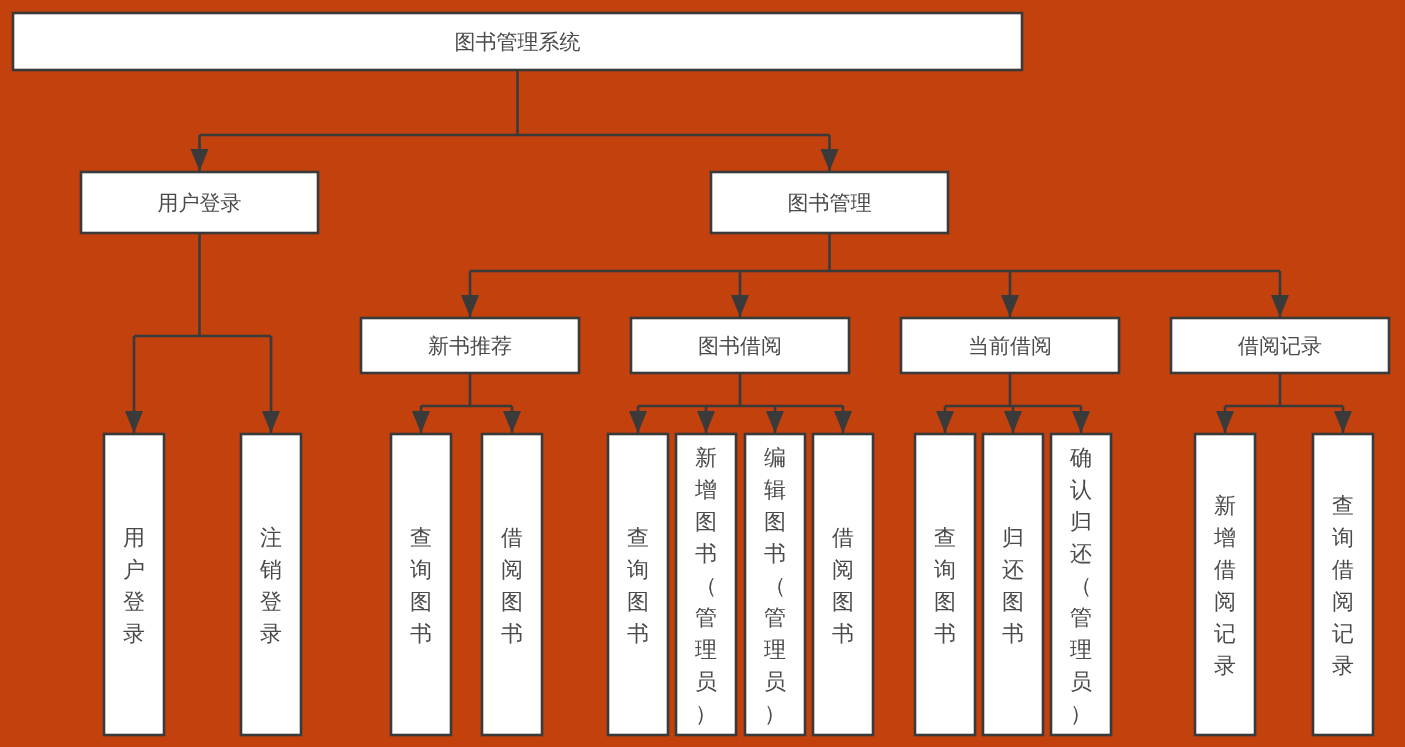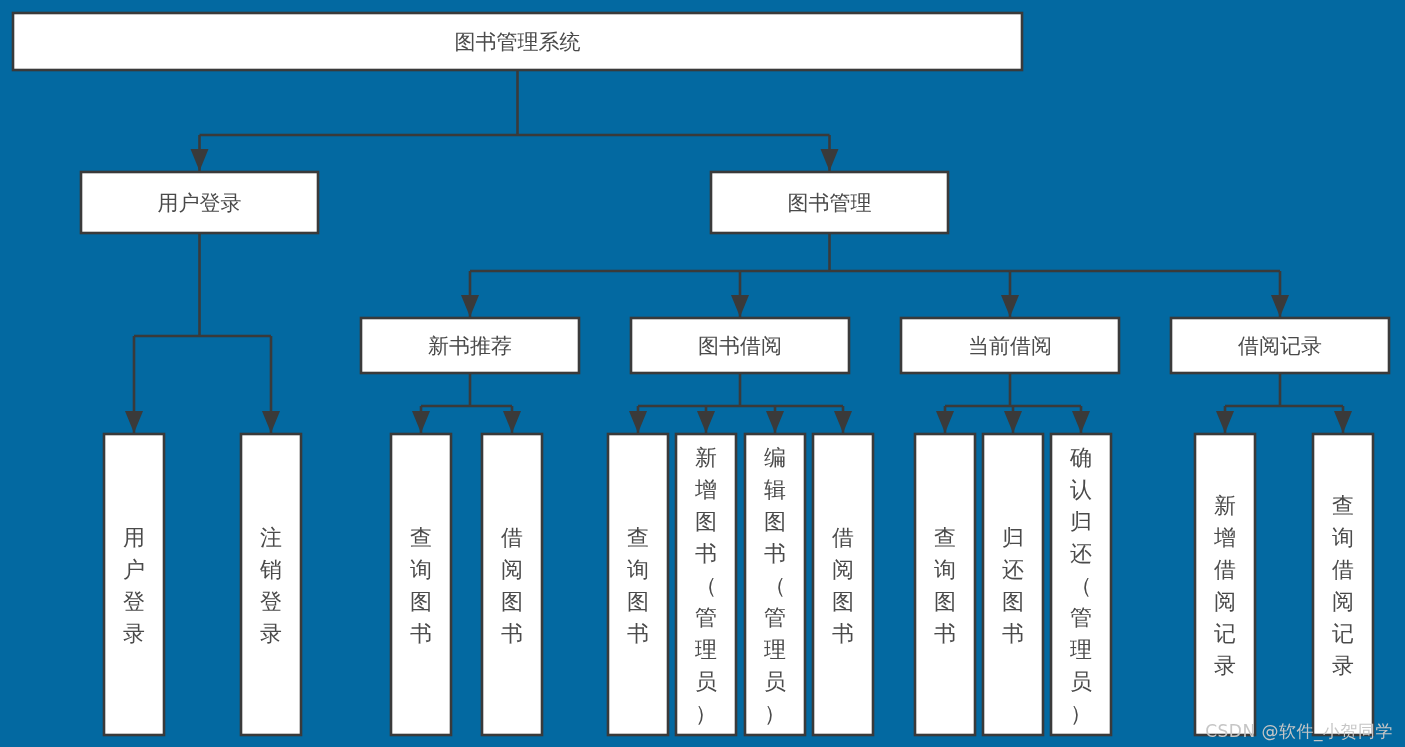--- a/index.html
+++ b/index.html
@@ -10,21 +10,21 @@
   body {
     width: 1405px;
     height: 747px;
     overflow: hidden;
     font-family: "DejaVu Sans", "Liberation Sans", sans-serif;
   }
   #diagram-root {
     position: relative;
     width: 1405px;
     height: 747px;
-    background: #0369a1;
+    background: #c2410c;
   }
   svg.diagram-canvas {
     position: absolute;
     left: 0;
     top: 0;
     width: 1405px;
     height: 747px;
   }
   .node-box {
     fill: #ffffff;
@@ -201,14 +201,13 @@
         <g>
           <rect x="1195" y="434" width="60" height="301" class="node-box"></rect>
           <text x="1225" class="node-label-vertical"><tspan x="1225" y="513.46">新</tspan><tspan x="1225" y="545.46">增</tspan><tspan x="1225" y="577.46">借</tspan><tspan x="1225" y="609.46">阅</tspan><tspan x="1225" y="641.46">记</tspan><tspan x="1225" y="673.46">录</tspan></text>
         </g>
         <g>
           <rect x="1313" y="434" width="60" height="301" class="node-box"></rect>
           <text x="1343" class="node-label-vertical"><tspan x="1343" y="513.46">查</tspan><tspan x="1343" y="545.46">询</tspan><tspan x="1343" y="577.46">借</tspan><tspan x="1343" y="609.46">阅</tspan><tspan x="1343" y="641.46">记</tspan><tspan x="1343" y="673.46">录</tspan></text>
         </g>
       </g>
   </svg>
-  <div class="watermark-text">CSDN @软件_小贺同学</div>
 </div>
 
 </body></html>

